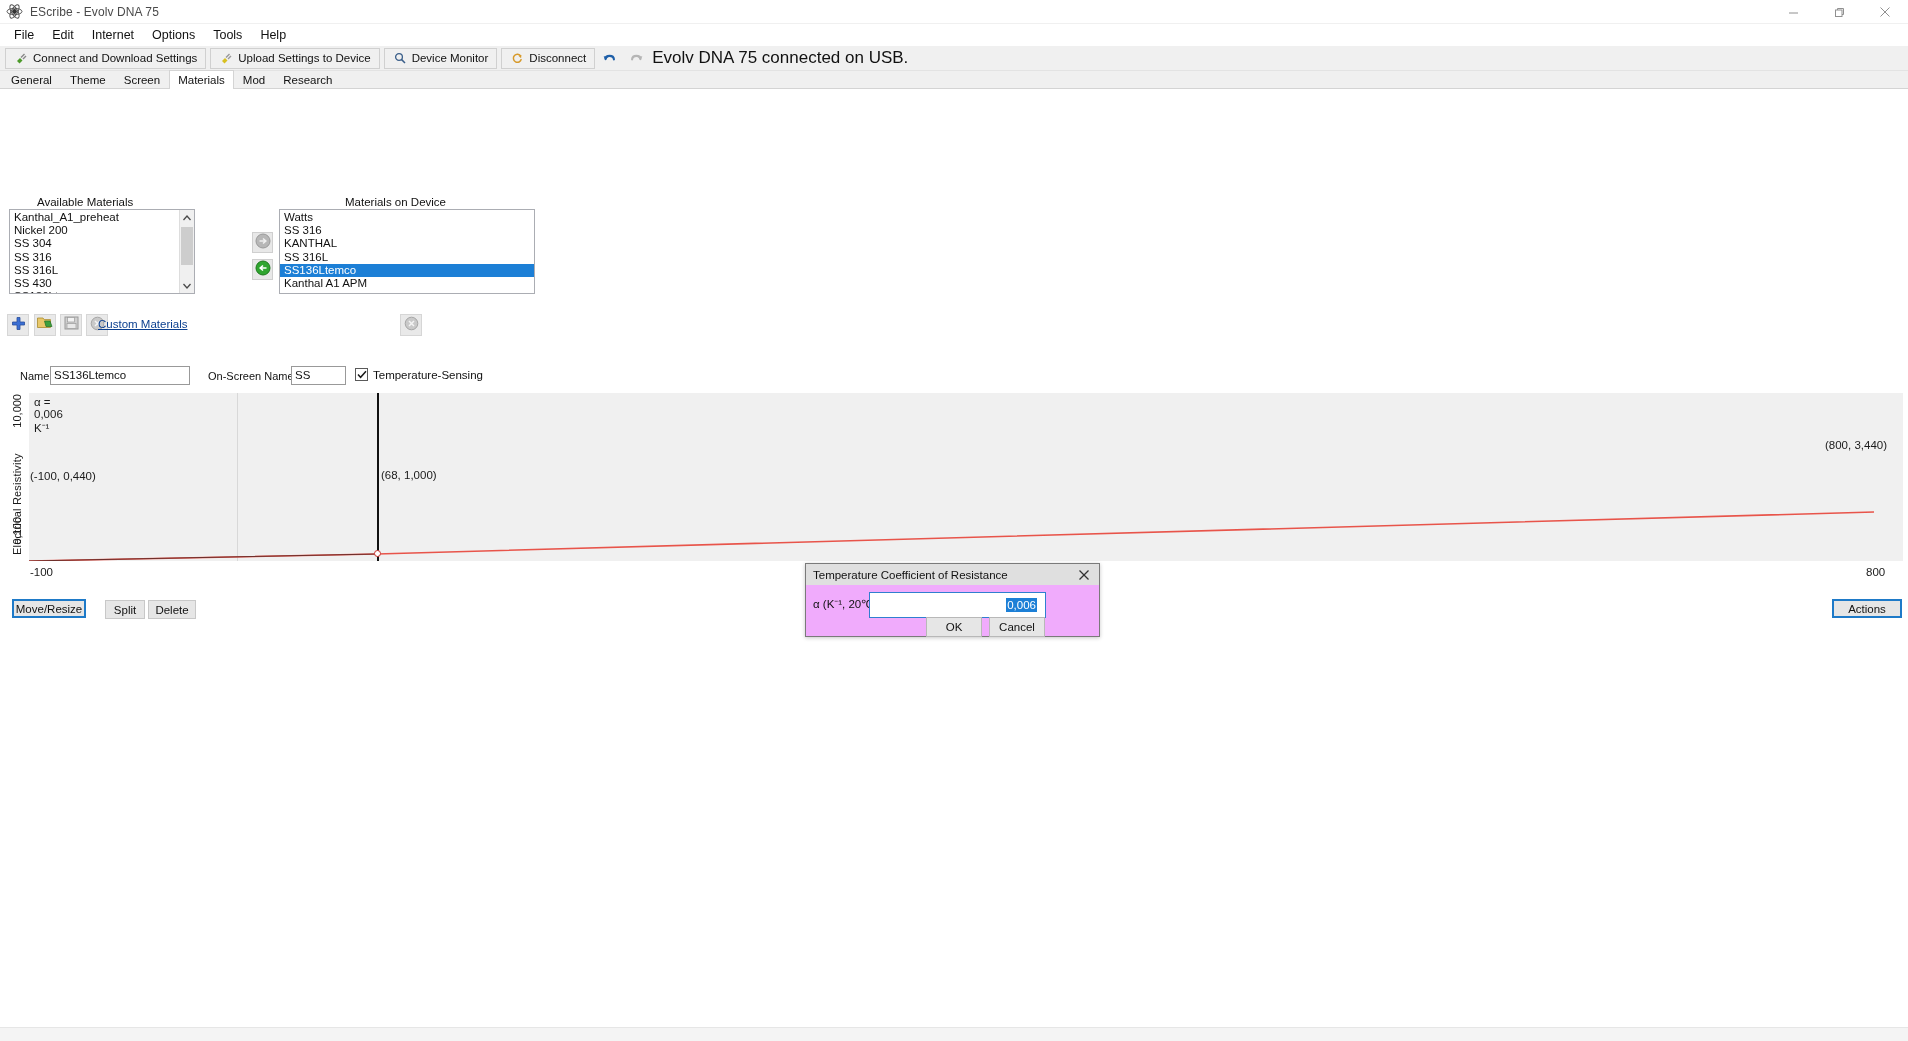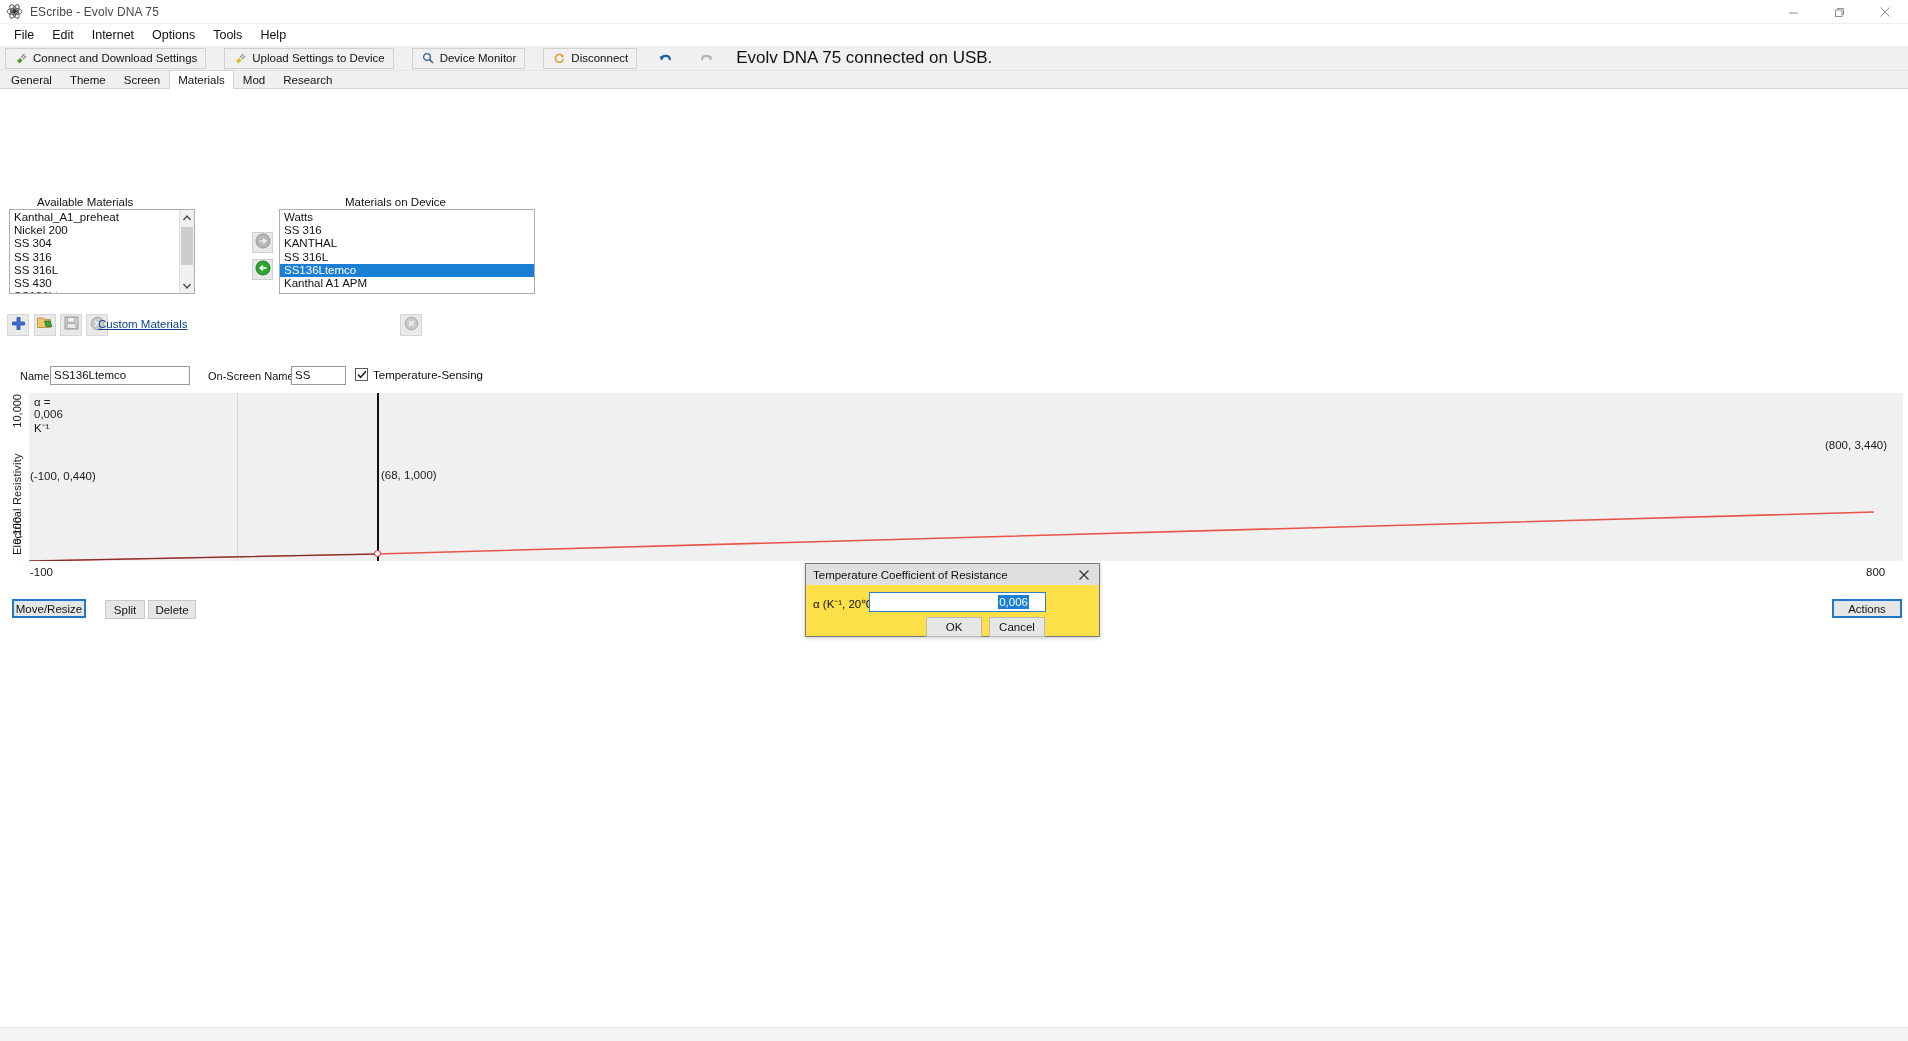--- a/index.html
+++ b/index.html
@@ -60,21 +60,21 @@
     line-height: 16px;
   }
 
   
   .toolbar {
     height: 25px;
     background: #f0f0f0;
     display: flex;
     align-items: center;
     padding-left: 5px;
-    gap: 18px;
+    gap: 4px;
     border-bottom: 1px solid #e3e3e3;
   }
   .tb-btn {
     height: 21px;
     background: #f0f0f0;
     border: 1px solid #d0d0d0;
     display: flex;
     align-items: center;
     padding: 0 8px;
     gap: 5px;
@@ -297,21 +297,21 @@
     font-family: "Liberation Sans", sans-serif;
   }
   .btn.focus {
     border: 2px solid #1e7ac8;
     background: #e6e6e6;
   }
 
   
   .dialog {
     position: absolute;
-    background: #fde047;
+    background: #f0abfc;
     border: 1px solid #7a7a7a;
     box-shadow: 0 1px 4px rgba(0,0,0,.22);
   }
   .dlg-title {
     height: 21px;
     background: #dfdfdf;
     display: flex; align-items: center;
     padding-left: 7px;
     font-size: 11.5px;
     color: #111;
@@ -327,26 +327,26 @@
   .dlg-body { position: relative; height: 51px; }
   .dlg-lbl {
     position: absolute;
     left: 7px; top: 11px;
     font-size: 11.5px;
     color: #111;
   }
   .dlg-input {
     position: absolute;
     left: 63px; top: 7px;
-    width: 177px; height: 20px;
+    width: 177px; height: 26px;
     border: 1px solid #2f7fd0;
     background: #ffffff;
     display: flex; align-items: center; justify-content: flex-end;
     font-size: 11.5px;
-    padding-right: 16px;
+    padding-right: 8px;
   }
   .dlg-input .selected {
     background: #1c7fd6;
     color: #ffffff;
     padding: 0 1px;
     line-height: 14px;
   }
   .dlg-btn {
     position: absolute;
     width: 56px; height: 20px;

